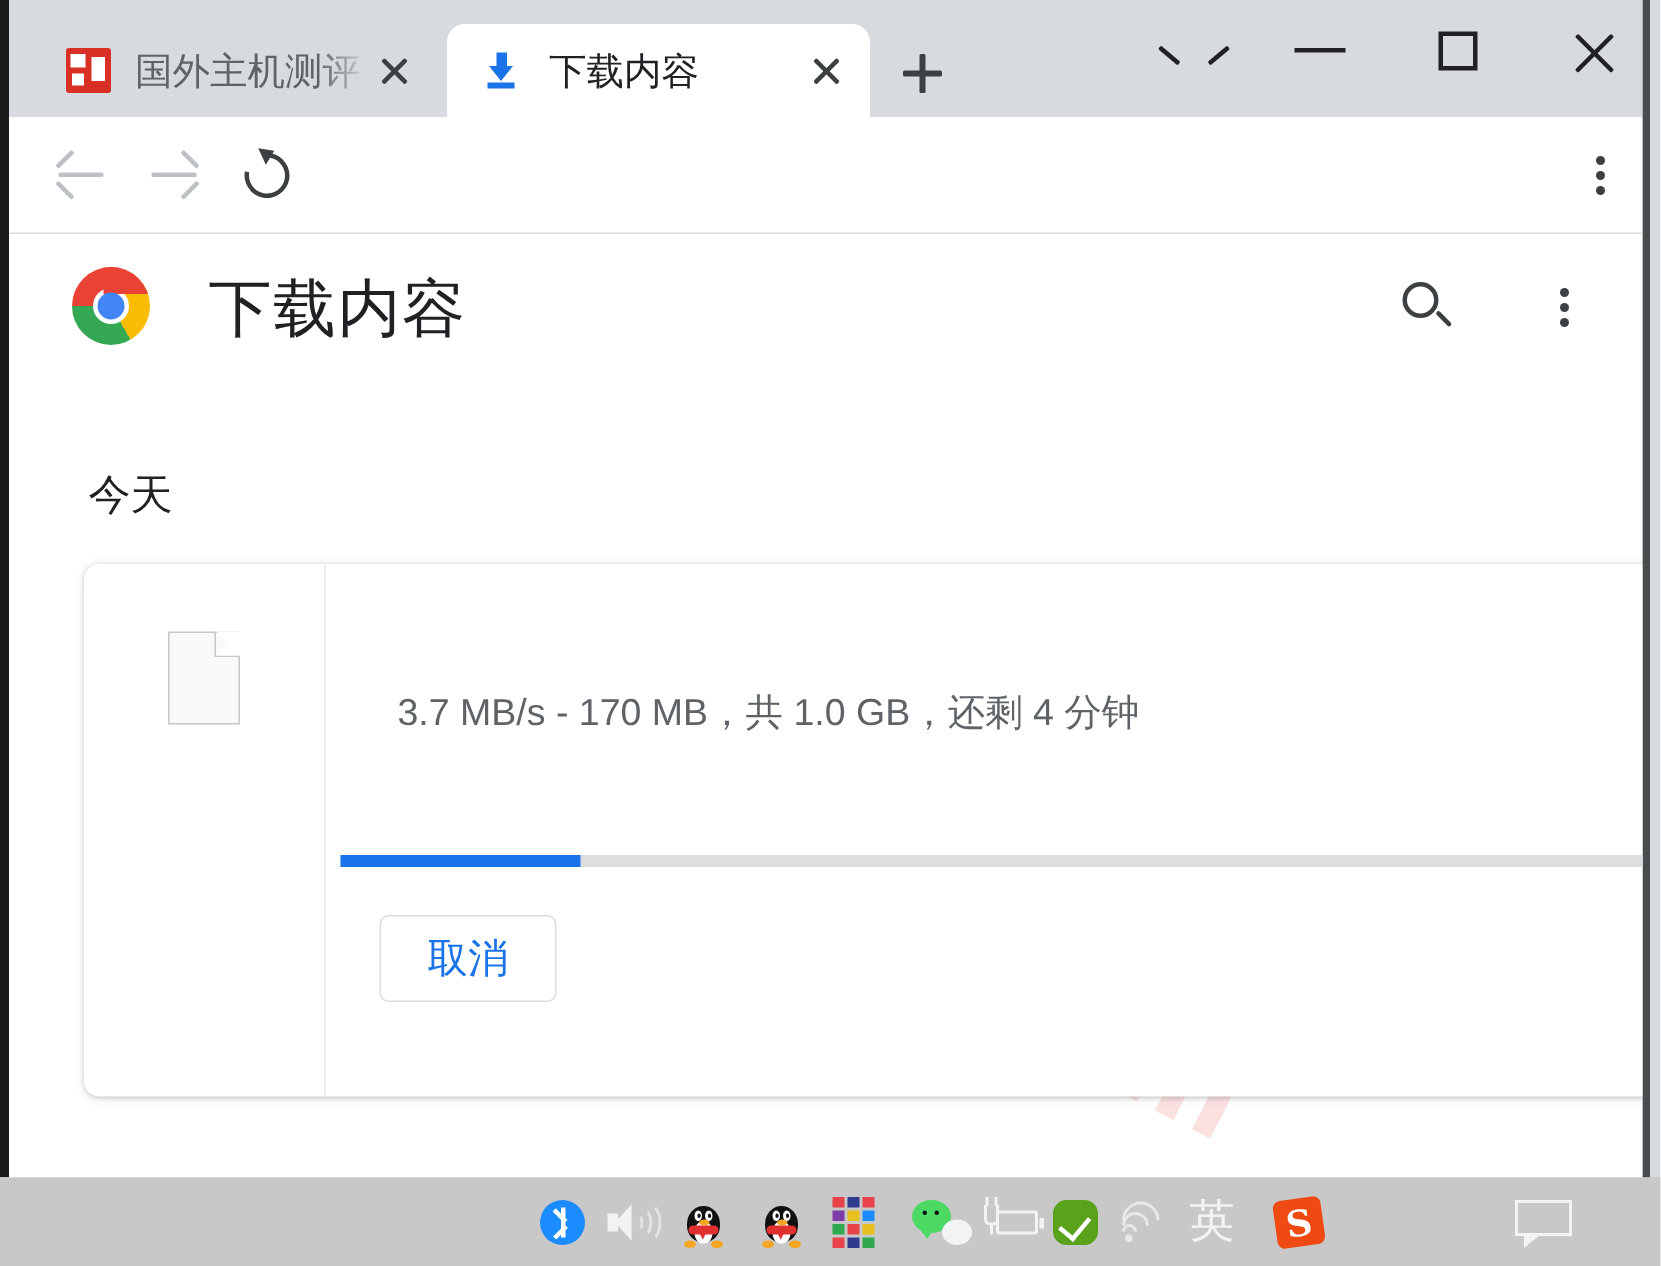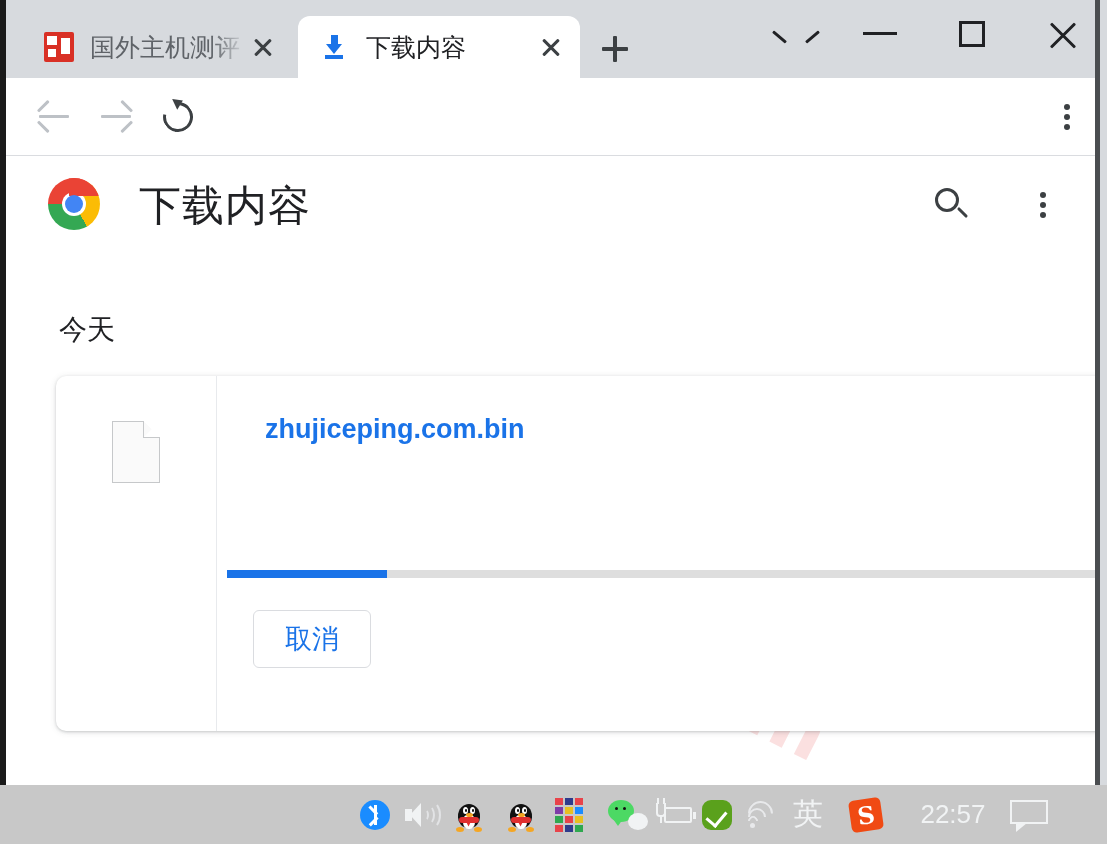--- a/index.html
+++ b/index.html
@@ -504,21 +504,21 @@
 
       <div id="today-label">今天</div>
 
       <div id="dl-card">
         <div id="dl-icon-col">
           <div id="file-icon">
               <span class="fold"></span>
             </div>
         </div>
         <div id="dl-info">
-          <a id="file-name">zhujiceping.com.bin</a>
+          <div id="dl-status">3.7 MB/s - 170 MB，共 1.0 GB，还剩 4 分钟</div>
 
           <div id="progress-wrap">
             <div id="progress-fill" style="width: 16%;"></div>
           </div>
 
           <div id="dl-buttons">
             <button class="dl-btn" id="btn-cancel">取消</button>
           </div>
         </div>
       </div>
@@ -629,21 +629,20 @@
         <span class="dotw"></span>
         </span>
     </div>
 
     <div class="tb-icon" id="tb-ime">英</div>
 
     <div class="tb-icon" id="tb-sogou">
       <span id="sg-g">S</span>
     </div>
 
-    <div class="tb-icon" id="tb-clock">22:57</div>
 
     <div class="tb-icon" id="tb-notify">
       <span id="nt-g">
           <span class="box"></span>
           <span class="tail"></span>
         </span>
     </div>
   </div>
 
 </div>

